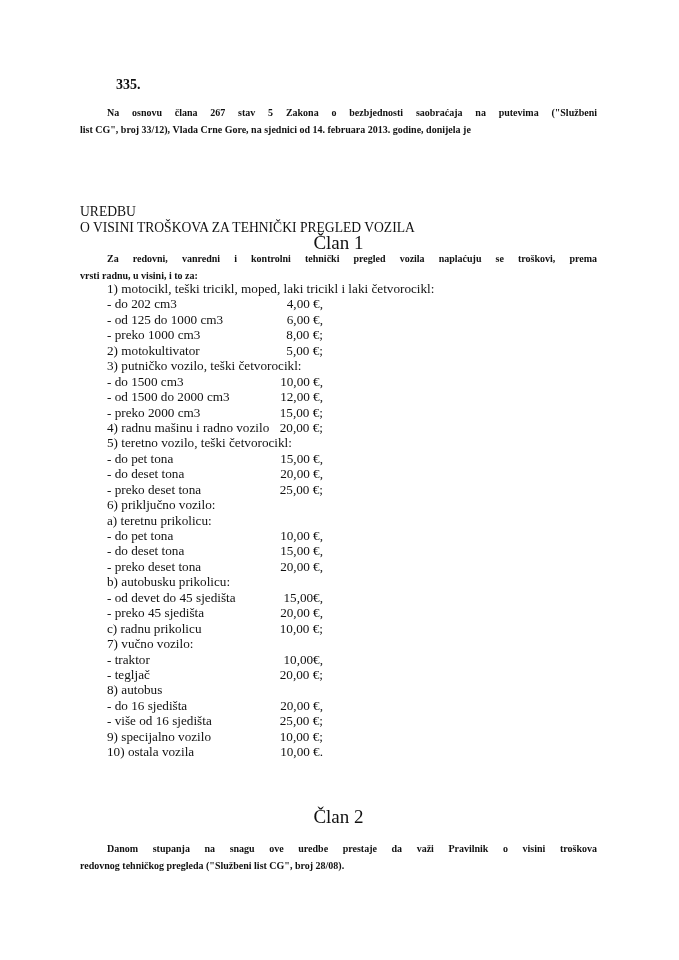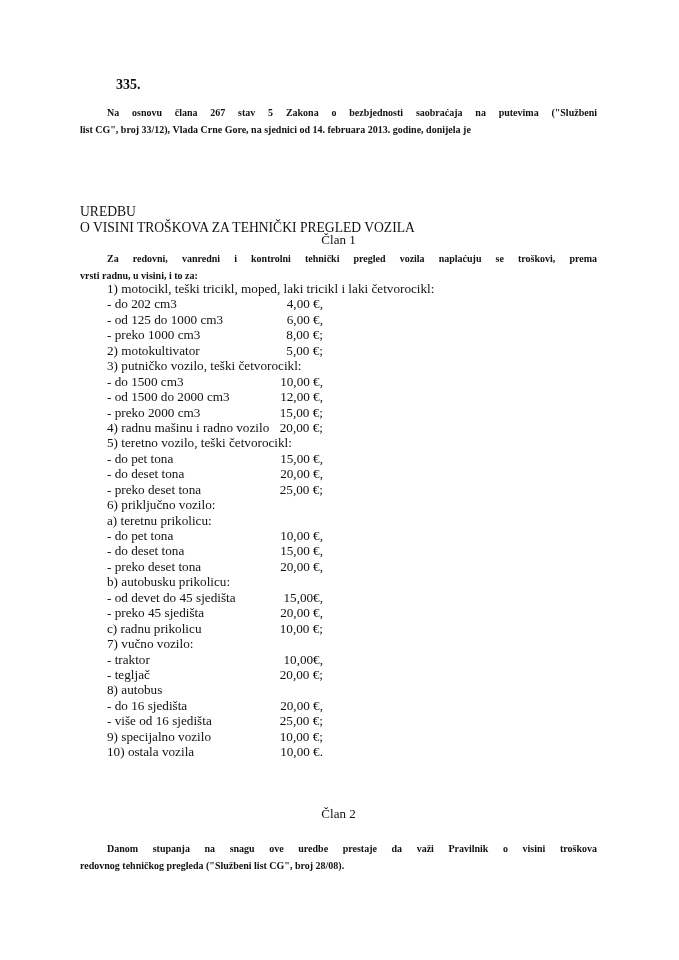--- a/index.html
+++ b/index.html
@@ -6,21 +6,21 @@
   body { width: 679px; height: 960px; position: relative; overflow: hidden;
          font-family: "Liberation Serif", "DejaVu Serif", serif; color: #111; }
   .page { position: absolute; left: 0; top: 0; width: 679px; height: 960px; }
   .num { position: absolute; left: 80px; top: 77px; font-weight: bold; font-size: 14px; margin-left: 36px; }
   .para { position: absolute; left: 80px; width: 517px; font-size: 10px; line-height: 17px; text-align: justify; font-weight: bold; }
   .para .first { text-indent: 27px; display: block; text-align: justify; text-align-last: justify; }
   .para .last { display: block; }
   .intro { top: 104px; }
   .title { position: absolute; left: 80px; width: 517px; top: 176px; text-align: left;
            font-weight: normal; font-size: 13.6px; line-height: 16px; margin-top: 28px; }
-  .clan { position: absolute; left: 80px; width: 517px; text-align: center; font-size: 13px; }
+  .clan { position: absolute; left: 80px; width: 517px; text-align: center; font-size: 19px; }
   .clan1 { top: 232px; }
   .p1 { top: 250px; }
   .list { position: absolute; left: 107px; top: 281px; font-size: 13.2px; }
   .row { position: relative; height: 15.45px; line-height: 15.45px; white-space: nowrap; }
   .row .lbl { position: absolute; left: 0; }
   .row .val { position: absolute; right: auto; left: 0; width: 216px; text-align: right; font-family: Liberation Serif, serif; }
   .clan2 { top: 806px; }
   .p2 { top: 824px; margin-top: 16px; }
 </style>
 </head>

